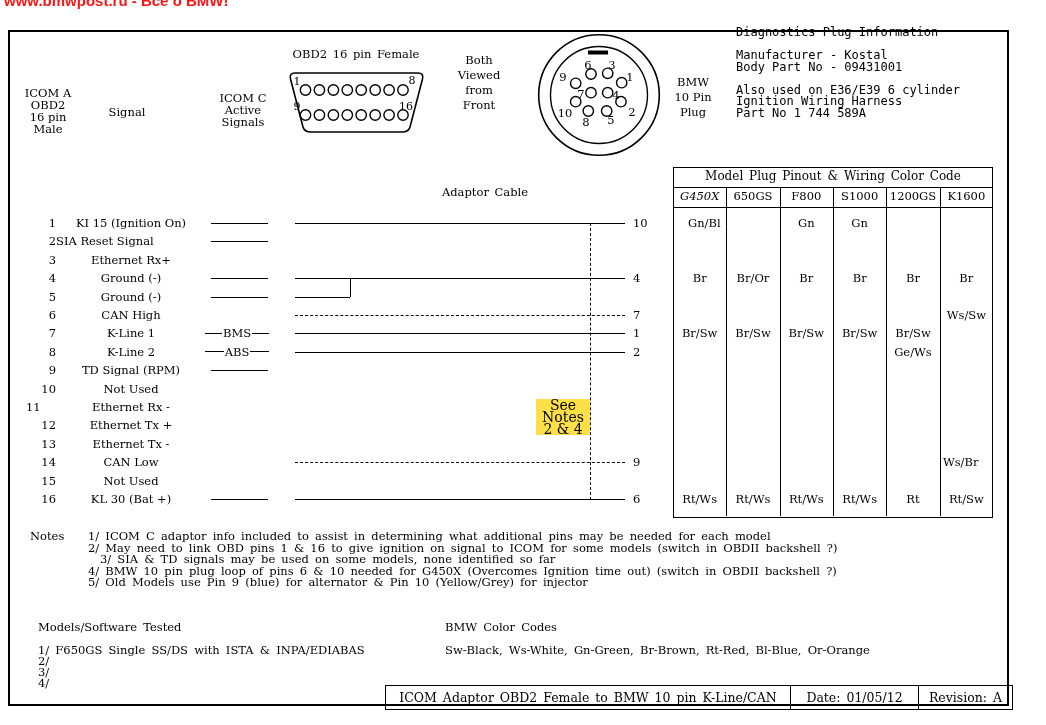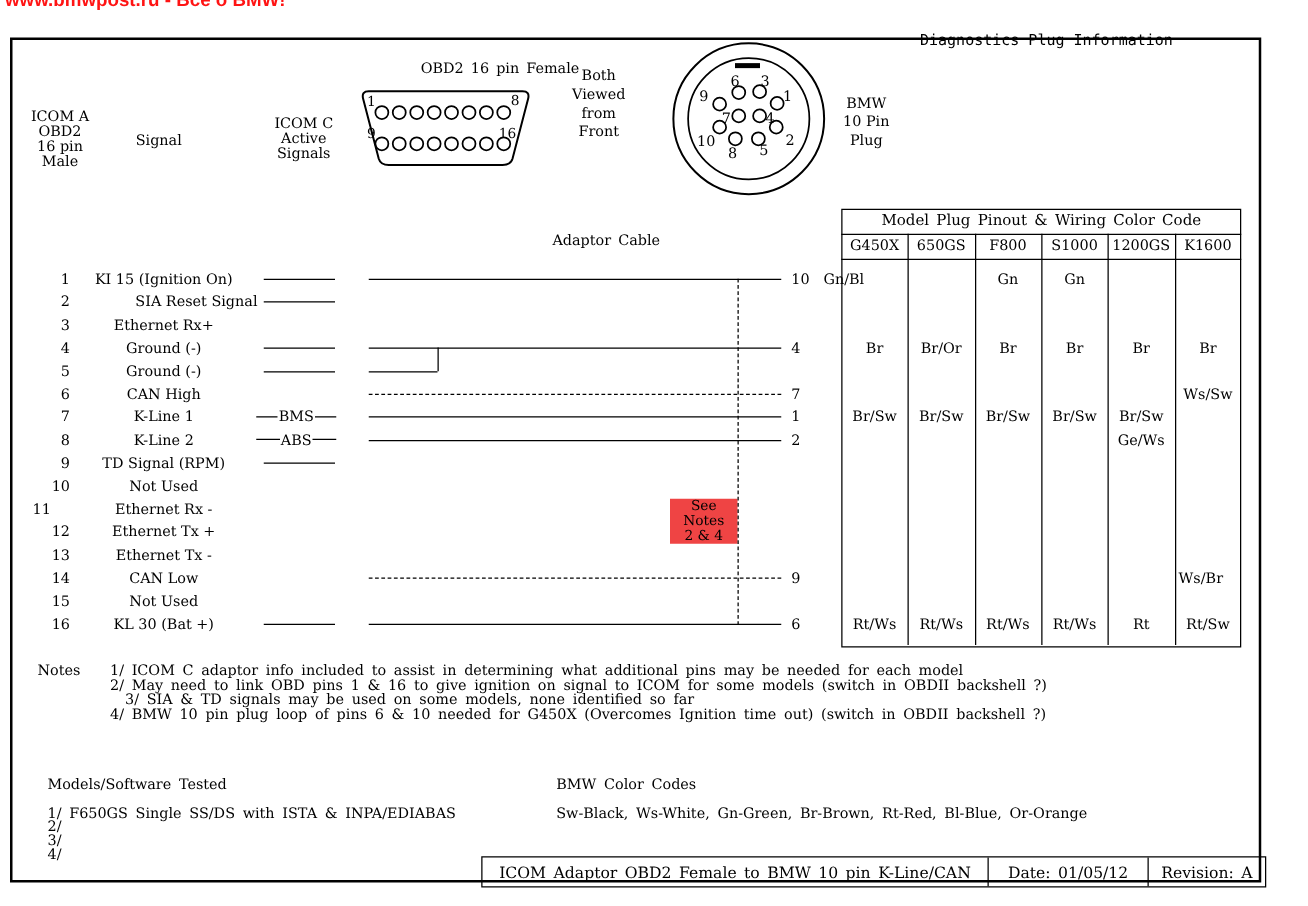--- a/index.html
+++ b/index.html
@@ -35,34 +35,40 @@
   <div class="abs frame" style="left:8px;top:30px;width:1001px;height:676px;box-sizing:border-box;"></div>
 
   <div class="abs pre" style="left:17px;top:87px;width:62px;font-size:11.5px;line-height:12px;">ICOM A
 OBD2
 16 pin
 Male</div>
   <div class="abs" style="left:96px;top:105px;width:62px;text-align:center;font-size:11.5px;">Signal</div>
   <div class="abs pre" style="left:212px;top:92px;width:62px;font-size:11.5px;line-height:12px;">ICOM C
 Active
 Signals</div>
-  <div class="abs" style="left:286px;top:47px;width:140px;text-align:center;font-size:11.5px;word-spacing:2px;margin-left:44px;">OBD2 16 pin Female</div>
+  <div class="abs" style="left:286px;top:47px;width:140px;text-align:center;font-size:11.5px;word-spacing:2px;">OBD2 16 pin Female</div>
   <div class="abs pre" style="left:450px;top:53px;width:58px;font-size:11.5px;line-height:15px;">Both
 Viewed
 from
 Front</div>
   <div class="abs pre" style="left:664px;top:75px;width:58px;font-size:11.5px;line-height:15px;">BMW
 10 Pin
 Plug</div>
   <div class="abs" style="left:420px;top:185px;width:130px;text-align:center;font-size:11.5px;word-spacing:2px;">Adaptor Cable</div>
-  <div class="abs pre" style="left:536px;top:399px;width:54px;font-size:11px;line-height:12px;background:#ef4444;">See
+  <div class="abs pre" style="left:536px;top:399px;width:54px;font-size:14px;line-height:12px;background:#fde047;">See
 Notes
 2 &amp; 4</div>
 
   <div class="abs mono" style="left:736px;top:27px;">Diagnostics Plug Information</div>
+  <div class="abs mono pre" style="left:736px;top:50px;text-align:left;">Manufacturer - Kostal
+Body Part No - 09431001
+&nbsp;
+Also used on E36/E39 6 cylinder
+Ignition Wiring Harness
+Part No 1 744 589A</div>
 
   <svg class="abs" style="left:288px;top:68px;" width="137" height="70" viewBox="0 0 137 70">
     <path d="M7,5 L130,5 Q136,5 134.5,11 L122,59 Q120.5,64 114,64 L23,64 Q16.5,64 15,59 L2.5,11 Q1,5 7,5 Z" fill="none" stroke="#000" stroke-width="1.6"></path>
     <g fill="none" stroke="#000" stroke-width="1.4">
       <circle cx="17.5" cy="22" r="5.2"></circle>
         <circle cx="31.4" cy="22" r="5.2"></circle>
         <circle cx="45.4" cy="22" r="5.2"></circle>
       <circle cx="59.3" cy="22" r="5.2"></circle>
         <circle cx="73.2" cy="22" r="5.2"></circle>
         <circle cx="87.2" cy="22" r="5.2"></circle>
@@ -130,21 +136,21 @@
     <div style="width:128px;border-right:1.4px solid #000;">Date: 01/05/12</div>
     <div style="flex:1;">Revision: A</div>
   </div>
 
 <div class="abs txt" style="left: 26px; top: 215px; width: 30px; text-align: right;">1</div>
     <div class="abs txt" style="left: 56px; top: 215px; width: 150px; text-align: center;">KI 15 (Ignition On)</div>
     <div class="abs wire" style="left: 211px; top: 223px; width: 57px;"></div>
     <div class="abs wire" style="left: 295px; top: 223px; width: 330px;"></div>
     <div class="abs txt" style="left: 633px; top: 215px; width: 28px;">10</div>
     <div class="abs txt" style="left: 26px; top: 233.4px; width: 30px; text-align: right;">2</div>
-    <div class="abs txt" style="left: 56px; top: 233.4px; width: 150px; text-align: right;">SIA Reset Signal</div>
+    <div class="abs txt" style="left: 56px; top: 233.4px; width: 150px; text-align: left;">SIA Reset Signal</div>
     <div class="abs wire" style="left: 211px; top: 241.4px; width: 57px;"></div>
     <div class="abs txt" style="left: 26px; top: 251.8px; width: 30px; text-align: right;">3</div>
     <div class="abs txt" style="left: 56px; top: 251.8px; width: 150px; text-align: center;">Ethernet Rx+</div>
     <div class="abs txt" style="left: 26px; top: 270.2px; width: 30px; text-align: right;">4</div>
     <div class="abs txt" style="left: 56px; top: 270.2px; width: 150px; text-align: center;">Ground (-)</div>
     <div class="abs wire" style="left: 211px; top: 278.2px; width: 57px;"></div>
     <div class="abs wire" style="left: 295px; top: 278.2px; width: 330px;"></div>
     <div class="abs txt" style="left: 633px; top: 270.2px; width: 28px;">4</div>
     <div class="abs txt" style="left: 26px; top: 288.6px; width: 30px; text-align: right;">5</div>
     <div class="abs txt" style="left: 56px; top: 288.6px; width: 150px; text-align: center;">Ground (-)</div>
@@ -188,32 +194,32 @@
     <div class="abs txt" style="left: 56px; top: 454.2px; width: 150px; text-align: center;">CAN Low</div>
     <div class="abs wire-d" style="left: 295px; top: 462.2px; width: 330px;"></div>
     <div class="abs txt" style="left: 633px; top: 454.2px; width: 28px;">9</div>
     <div class="abs txt" style="left: 26px; top: 472.6px; width: 30px; text-align: right;">15</div>
     <div class="abs txt" style="left: 56px; top: 472.6px; width: 150px; text-align: center;">Not Used</div>
     <div class="abs txt" style="left: 26px; top: 491px; width: 30px; text-align: right;">16</div>
     <div class="abs txt" style="left: 56px; top: 491px; width: 150px; text-align: center;">KL 30 (Bat +)</div>
     <div class="abs wire" style="left: 211px; top: 499px; width: 57px;"></div>
     <div class="abs wire" style="left: 295px; top: 499px; width: 330px;"></div>
     <div class="abs txt" style="left: 633px; top: 491px; width: 28px;">6</div>
-    <div class="abs txt" style="left: 673px; top: 188px; width: 53.3333px; text-align: center;">G450X</div>
+    <div class="abs txt" style="left: 673px; top: 188px; width: 53.3333px; text-align: center; font-style: italic;">G450X</div>
     <div class="abs txt" style="left: 726.333px; top: 188px; width: 53.3333px; text-align: center;">650GS</div>
     <div class="abs vline" style="left: 726.333px; top: 187px; height: 329px;"></div>
     <div class="abs txt" style="left: 779.667px; top: 188px; width: 53.3333px; text-align: center;">F800</div>
     <div class="abs vline" style="left: 779.667px; top: 187px; height: 329px;"></div>
     <div class="abs txt" style="left: 833px; top: 188px; width: 53.3333px; text-align: center;">S1000</div>
     <div class="abs vline" style="left: 833px; top: 187px; height: 329px;"></div>
     <div class="abs txt" style="left: 886.333px; top: 188px; width: 53.3333px; text-align: center;">1200GS</div>
     <div class="abs vline" style="left: 886.333px; top: 187px; height: 329px;"></div>
     <div class="abs txt" style="left: 939.667px; top: 188px; width: 53.3333px; text-align: center;">K1600</div>
     <div class="abs vline" style="left: 939.667px; top: 187px; height: 329px;"></div>
-    <div class="abs txt" style="left: 638px; top: 215px; width: 53.3333px; text-align: right;">Gn/Bl</div>
+    <div class="abs txt" style="left: 688px; top: 215px; width: 53.3333px; text-align: left;">Gn/Bl</div>
     <div class="abs txt" style="left: 779.667px; top: 215px; width: 53.3333px; text-align: center;">Gn</div>
     <div class="abs txt" style="left: 833px; top: 215px; width: 53.3333px; text-align: center;">Gn</div>
     <div class="abs txt" style="left: 673px; top: 270.2px; width: 53.3333px; text-align: center;">Br</div>
     <div class="abs txt" style="left: 726.333px; top: 270.2px; width: 53.3333px; text-align: center;">Br/Or</div>
     <div class="abs txt" style="left: 779.667px; top: 270.2px; width: 53.3333px; text-align: center;">Br</div>
     <div class="abs txt" style="left: 833px; top: 270.2px; width: 53.3333px; text-align: center;">Br</div>
     <div class="abs txt" style="left: 886.333px; top: 270.2px; width: 53.3333px; text-align: center;">Br</div>
     <div class="abs txt" style="left: 939.667px; top: 270.2px; width: 53.3333px; text-align: center;">Br</div>
     <div class="abs txt" style="left: 939.667px; top: 307px; width: 53.3333px; text-align: center;">Ws/Sw</div>
     <div class="abs txt" style="left: 673px; top: 325.4px; width: 53.3333px; text-align: center;">Br/Sw</div>
@@ -226,17 +232,18 @@
     <div class="abs txt" style="left: 673px; top: 491px; width: 53.3333px; text-align: center;">Rt/Ws</div>
     <div class="abs txt" style="left: 726.333px; top: 491px; width: 53.3333px; text-align: center;">Rt/Ws</div>
     <div class="abs txt" style="left: 779.667px; top: 491px; width: 53.3333px; text-align: center;">Rt/Ws</div>
     <div class="abs txt" style="left: 833px; top: 491px; width: 53.3333px; text-align: center;">Rt/Ws</div>
     <div class="abs txt" style="left: 886.333px; top: 491px; width: 53.3333px; text-align: center;">Rt</div>
     <div class="abs txt" style="left: 939.667px; top: 491px; width: 53.3333px; text-align: center;">Rt/Sw</div>
     <div class="abs note" style="left: 88px; top: 531px;">1/ ICOM C adaptor info included to assist in determining what additional pins may be needed for each model</div>
     <div class="abs note" style="left: 88px; top: 542.6px;">2/ May need to link OBD pins 1 &amp; 16 to give ignition on signal to ICOM for some models (switch in OBDII backshell ?)</div>
     <div class="abs note" style="left: 88px; top: 554.2px; margin-left: 12px;">3/ SIA &amp; TD signals may be used on some models, none identified so far</div>
     <div class="abs note" style="left: 88px; top: 565.8px;">4/ BMW 10 pin plug loop of pins 6 &amp; 10 needed for G450X (Overcomes Ignition time out) (switch in OBDII backshell ?)</div>
+    <div class="abs note" style="left: 88px; top: 577.4px;">5/ Old Models use Pin 9 (blue) for alternator &amp; Pin 10 (Yellow/Grey) for injector</div>
     <div class="abs note" style="left: 38px; top: 645px;">1/ F650GS Single SS/DS with ISTA &amp; INPA/EDIABAS</div>
     <div class="abs note" style="left: 38px; top: 656px;">2/</div>
     <div class="abs note" style="left: 38px; top: 667px;">3/</div>
     <div class="abs note" style="left: 38px; top: 678px;">4/</div>
   </div>
 
 </body></html>

